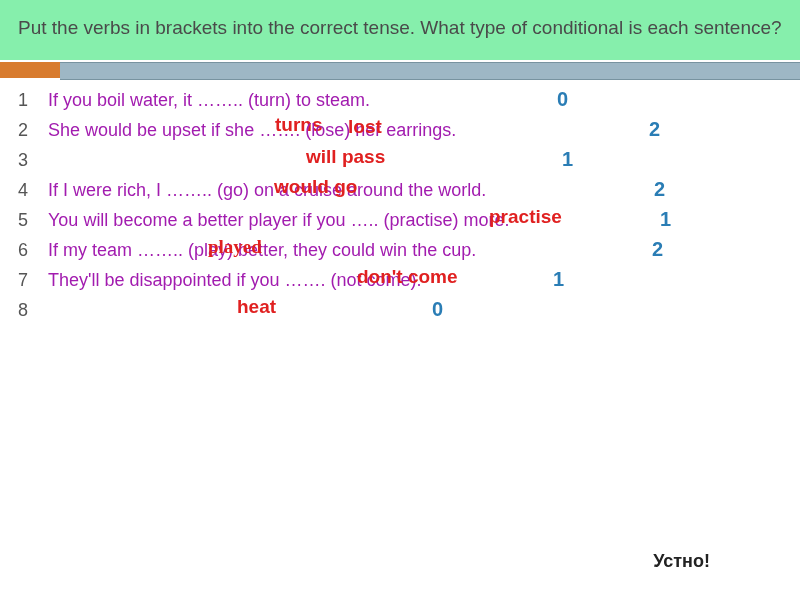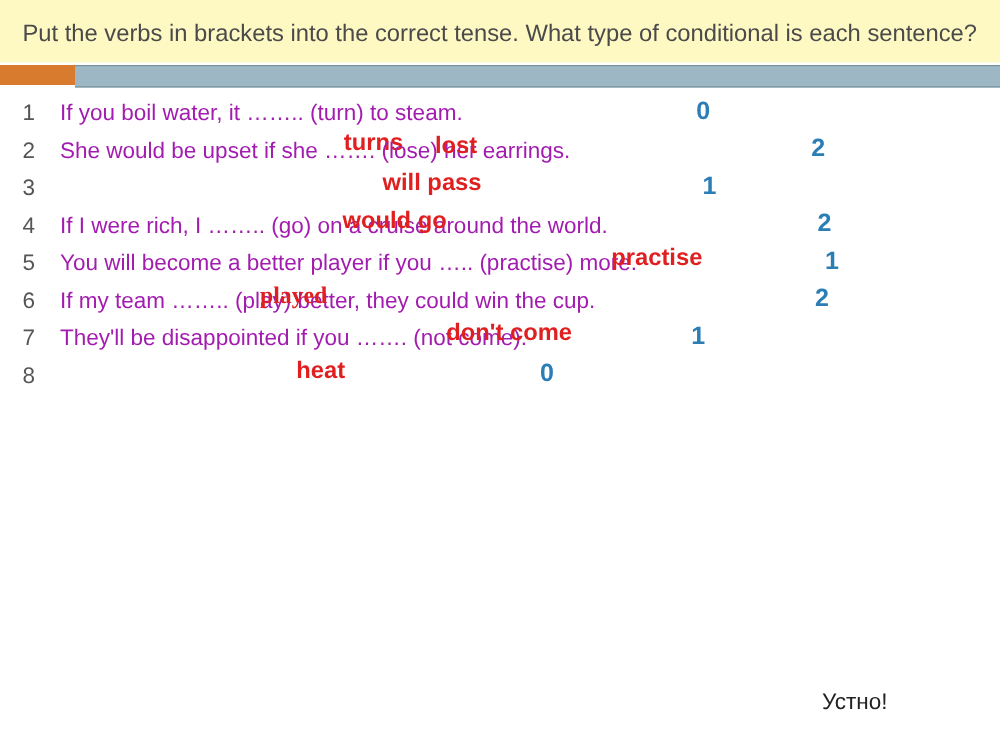--- a/index.html
+++ b/index.html
@@ -6,22 +6,22 @@
     margin: 0;
     padding: 0;
     width: 800px;
     height: 600px;
     font-family: Arial, sans-serif;
     background: #fff;
     position: relative;
     overflow: hidden;
   }
   .header-area {
-    background: #fef9c3;
-    padding: 14px 18px 8px 18px;
+    background: #86efac;
+    padding: 14px 18px 18px 18px;
   }
   .instruction {
     color: #4a4a4a;
     font-size: 19px;
     line-height: 1.45;
   }
   .bar-row {
     display: flex;
     align-items: stretch;
     margin-top: 2px;
@@ -73,20 +73,21 @@
     font-weight: bold;
     font-family: "Comic Sans MS", "Trebuchet MS", sans-serif;
     font-size: 20px;
   }
   .footer-note {
     position: absolute;
     right: 90px;
     bottom: 28px;
     font-size: 18px;
     color: #222;
+    font-weight: bold;
   }
 </style>
 </head>
 <body>
 
 <div class="header-area">
   <div class="instruction">Put the verbs in brackets into the correct tense. What type of conditional is each sentence?</div>
 </div>
 
 <div class="bar-row">

